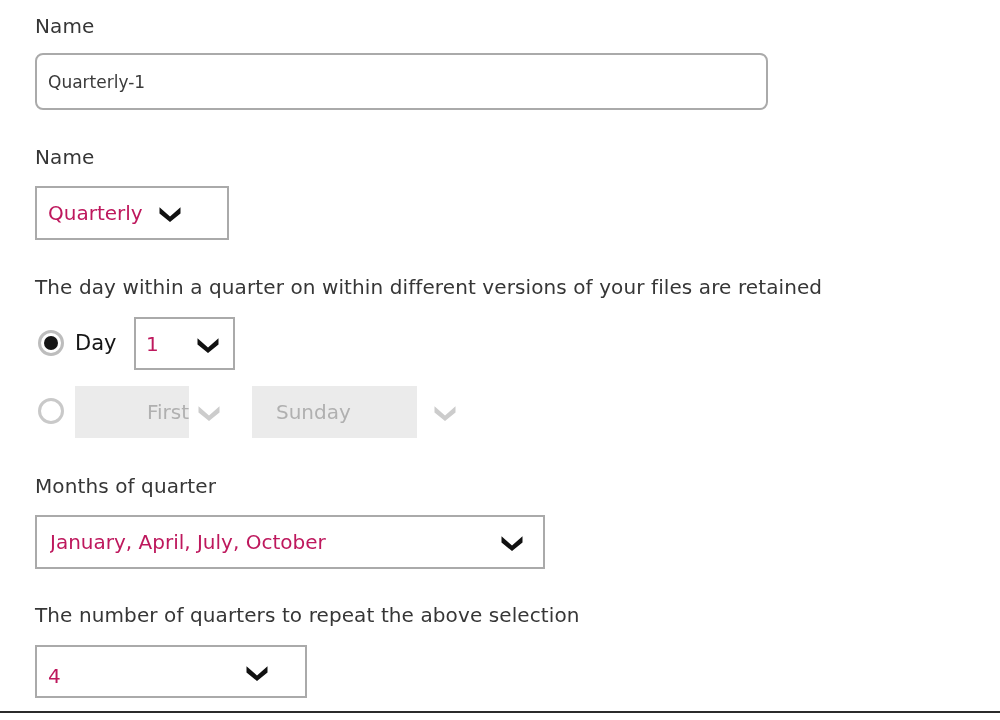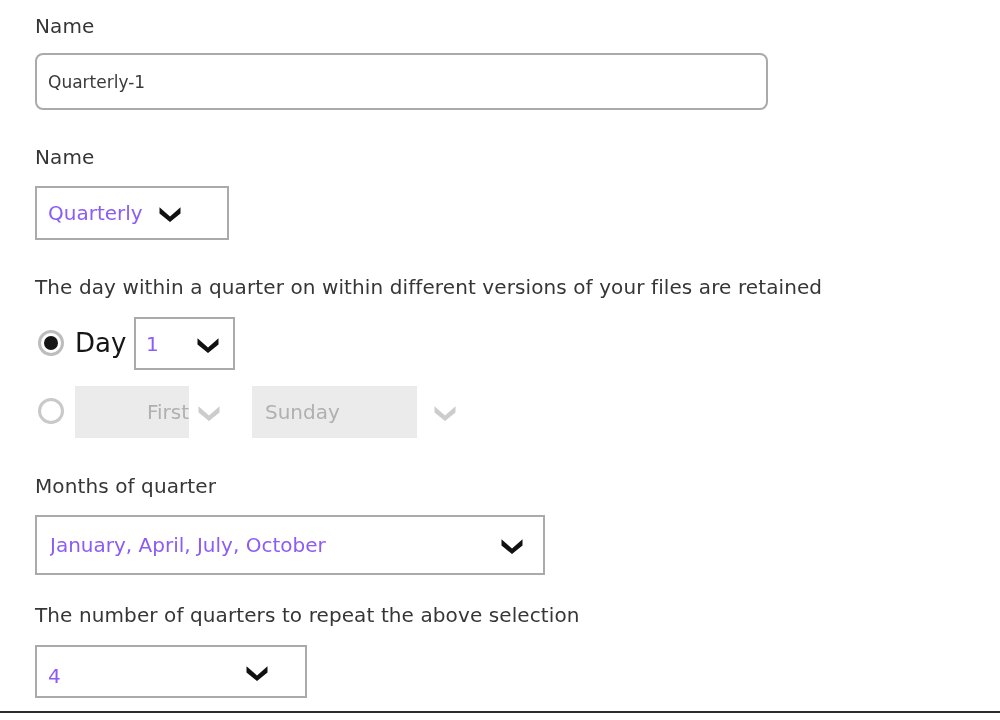--- a/index.html
+++ b/index.html
@@ -53,21 +53,21 @@
     box-sizing: border-box;
     border: 2px solid #aaaaaa;
     background: #ffffff;
     display: flex;
     align-items: center;
     cursor: pointer;
     user-select: none;
   }
   .select .sel-value {
     font-size: 20px;
-    color: #8b5cf6;
+    color: #be185d;
     line-height: 22px;
     white-space: nowrap;
     overflow: hidden;
   }
   .select .chev {
     display: inline-flex;
     align-items: center;
     justify-content: center;
     flex: 0 0 auto;
   }
@@ -120,21 +120,21 @@
     left: 3px;
     top: 3px;
     width: 14px;
     height: 14px;
     border-radius: 50%;
     background: #161616;
   }
 
   .inline-label {
     position: absolute;
-    font-size: 26px;
+    font-size: 21px;
     line-height: 24px;
     color: #161616;
     white-space: nowrap;
   }
 
   
   .bottom-divider {
     position: absolute;
     left: 0;
     top: 711px;
@@ -185,31 +185,31 @@
   <div class="select-disabled" style="left:58px; top:386px; width:154px; height:52px;text-align:right;">
     <span class="sel-value" style="padding-left:11px;">First</span>
     <span class="chev-box" style="width:40px;">
       <svg width="26" height="18" viewBox="0 0 26 18" aria-hidden="true">
         <path d="M2.5 3.2 L13 12.4 L23.5 3.2 L23.5 9.6 L13 18 L2.5 9.6 Z" fill="#cccccc"></path>
       </svg>
     </span>
   </div>
 
   <div class="select-disabled" style="left:235px; top:386px; width:220px; height:52px;">
-    <span class="sel-value" style="padding-left:13px;">Sunday</span>
+    <span class="sel-value" style="padding-left:24px;">Sunday</span>
     <span class="chev-box" style="width:55px;">
       <svg width="26" height="18" viewBox="0 0 26 18" aria-hidden="true">
         <path d="M2.5 3.2 L13 12.4 L23.5 3.2 L23.5 9.6 L13 18 L2.5 9.6 Z" fill="#cccccc"></path>
       </svg>
     </span>
   </div>
 
   <div class="field-label" style="left:18px; top:474px;">Months of quarter</div>
 
-  <div class="select" style="left:18px; top:515px; width:510px; height:60px; padding:0 10px 0 13px;">
+  <div class="select" style="left:18px; top:515px; width:510px; height:54px; padding:0 10px 0 13px;">
     <span class="sel-value">January, April, July, October</span>
     <span class="chev" style="margin-left:auto; margin-right:8px;">
       <svg width="26" height="18" viewBox="0 0 26 18" aria-hidden="true">
         <path d="M2.5 3.2 L13 12.4 L23.5 3.2 L23.5 9.6 L13 18 L2.5 9.6 Z" fill="#111111"></path>
       </svg>
     </span>
   </div>
 
   <div class="field-label" style="left:18px; top:603px;">The number of quarters to repeat the above selection</div>
 

